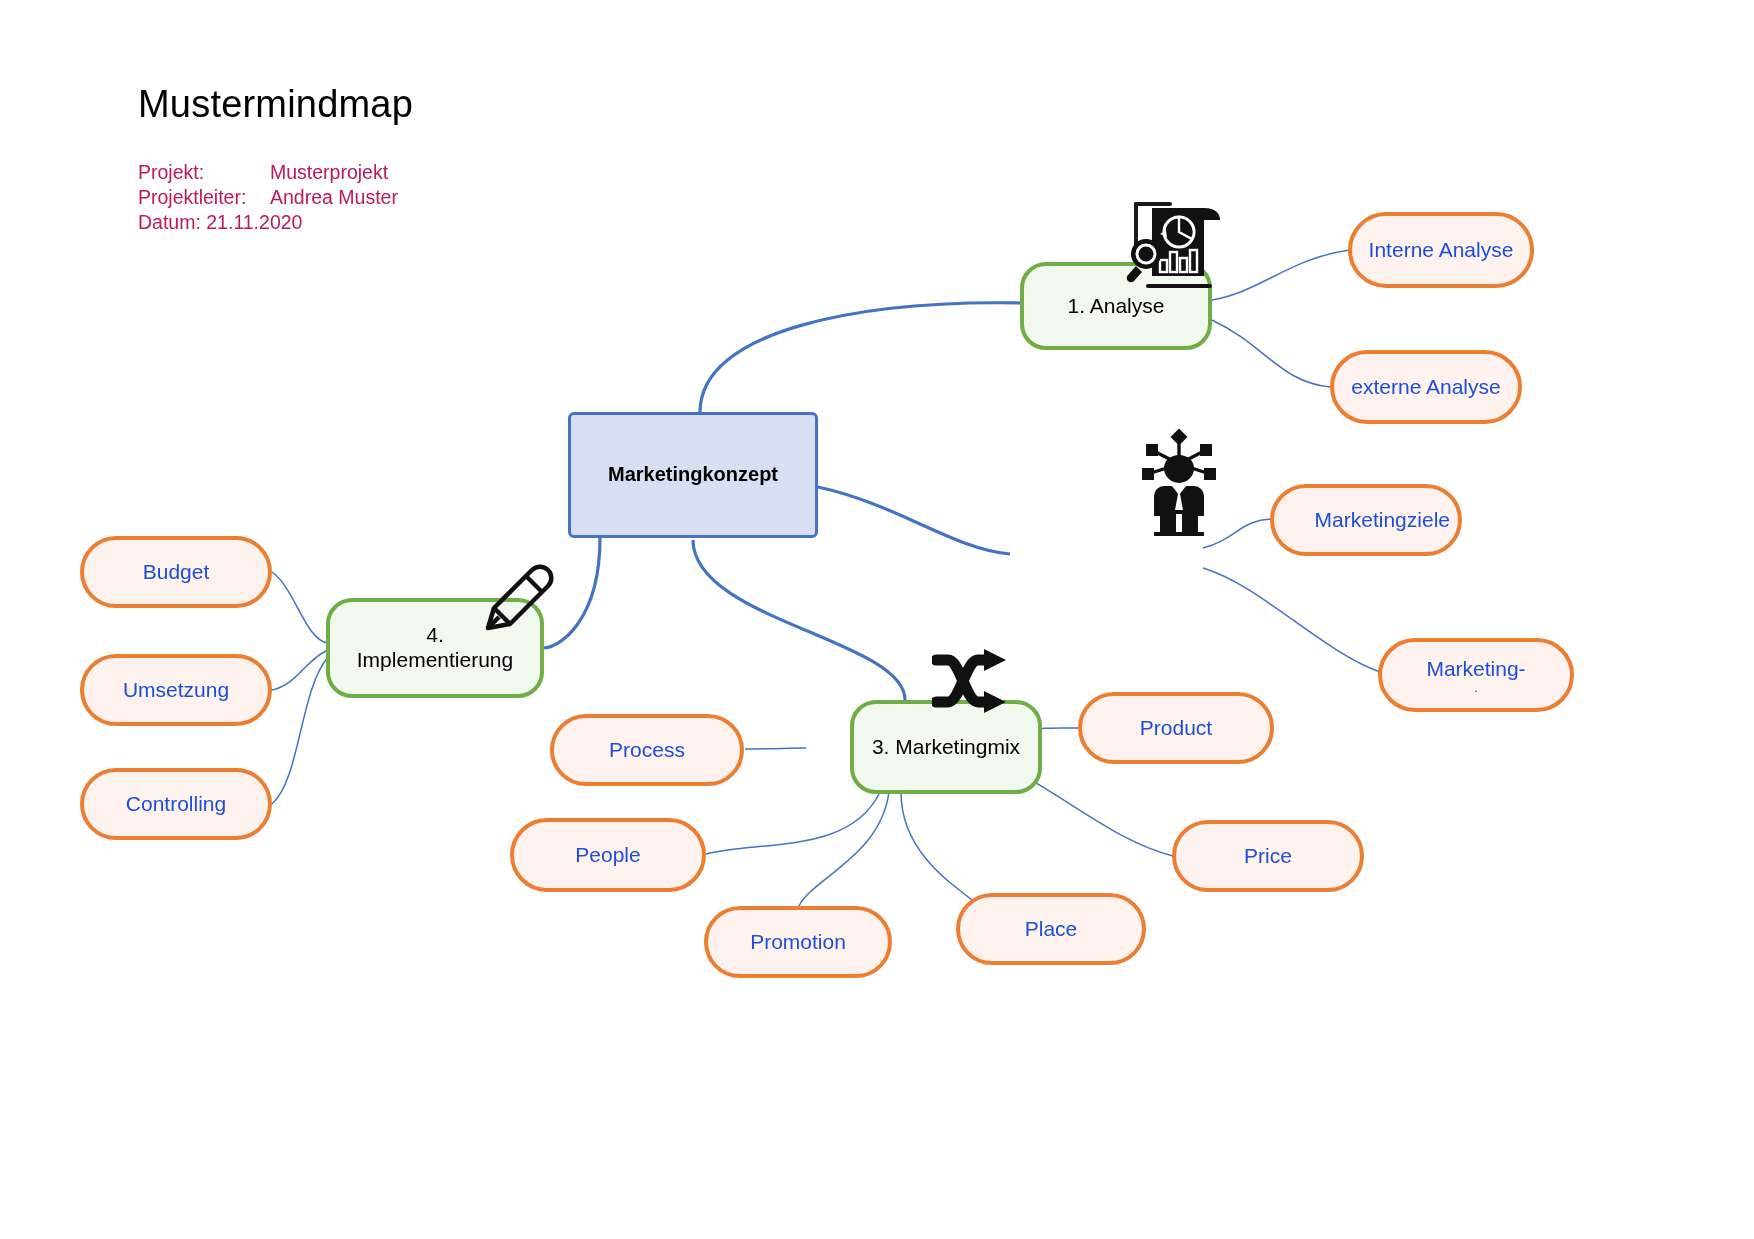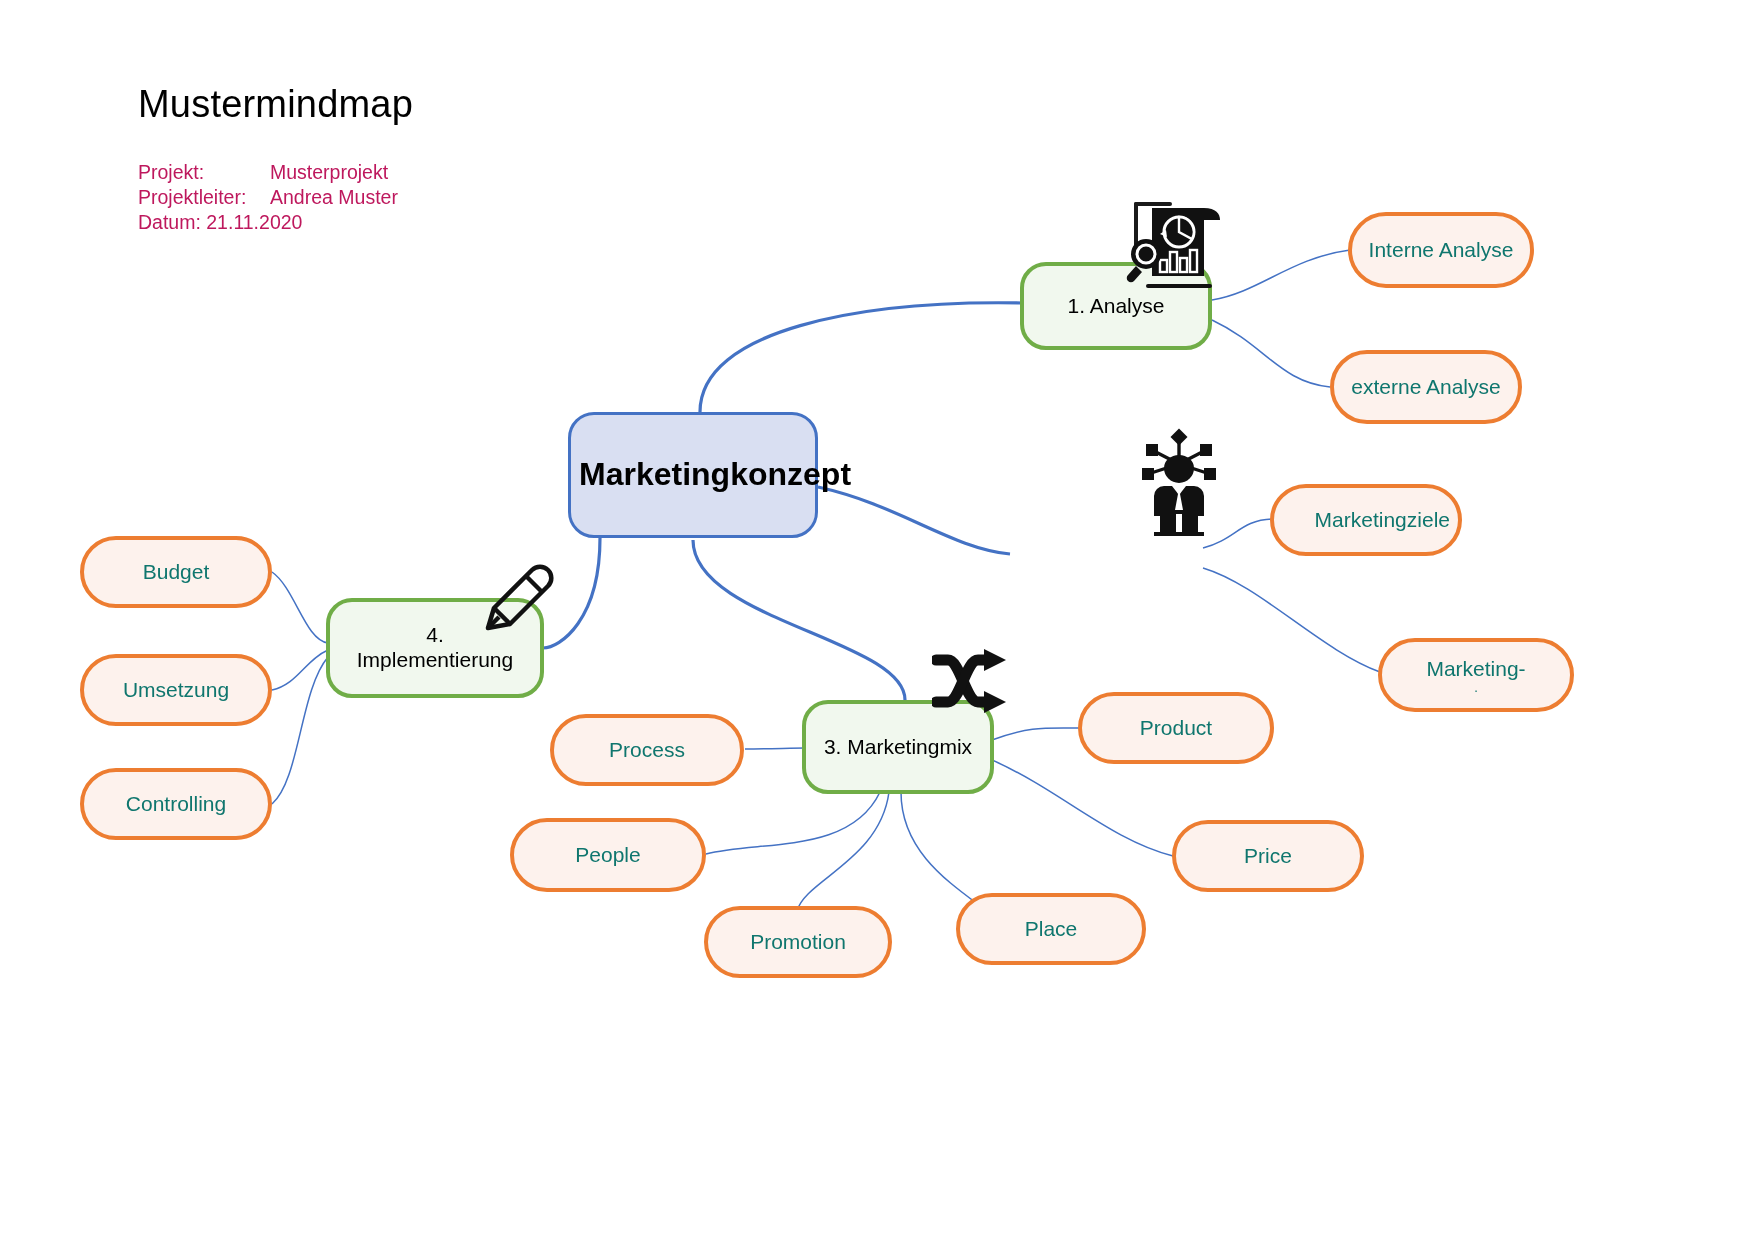--- a/index.html
+++ b/index.html
@@ -60,42 +60,42 @@
     text-align: center;
     border-radius: 999px;
     background: #ffffff;
     line-height: 1.18;
   }
   .node .label { display: block; width: 100%; padding: 0 8px; }
 
   .node-root {
     background: #D9DFF2;
     border: 3.4px solid #4472C4;
-    border-radius: 26px;
-    font-size: 32px;
+    border-radius: 6px;
+    font-size: 20px;
     font-weight: bold;
     color: #000;
   }
 
   .node-branch {
     background: #F1F8EE;
     border: 4px solid #70AD47;
     border-radius: 26px;
     font-size: 21px;
     font-weight: 400;
     color: #000;
   }
 
   .node-leaf {
     background: #FDF2ED;
     border: 4px solid #ED7D31;
     border-radius: 999px;
     font-size: 21px;
     font-weight: 400;
-    color: #0f766e;
+    color: #1d4ed8;
   }
   .sub { display: block; font-size: 13px; line-height: 11px; }
 
   
   .icon { position: absolute; }
 </style>
 </head>
 <body>
 
 <div id="canvas">
@@ -145,21 +145,21 @@
 
   <div class="node node-root" style="left:568px; top:412px; width:250px; height:126px;">
     <span class="label">Marketingkonzept</span>
   </div>
 
   <div class="node node-branch" style="left:1020px; top:262px; width:192px; height:88px;">
     <span class="label">1. Analyse</span>
   </div>
 
 
-  <div class="node node-branch" style="left:802px; top:700px; width:192px; height:94px;">
+  <div class="node node-branch" style="left:850px; top:700px; width:192px; height:94px;">
     <span class="label">3. Marketingmix</span>
   </div>
 
   <div class="node node-branch" style="left:326px; top:598px; width:218px; height:100px;">
     <span class="label">
       <span>4.</span><br>
       <span>Implementierung</span>
     </span>
   </div>
 

